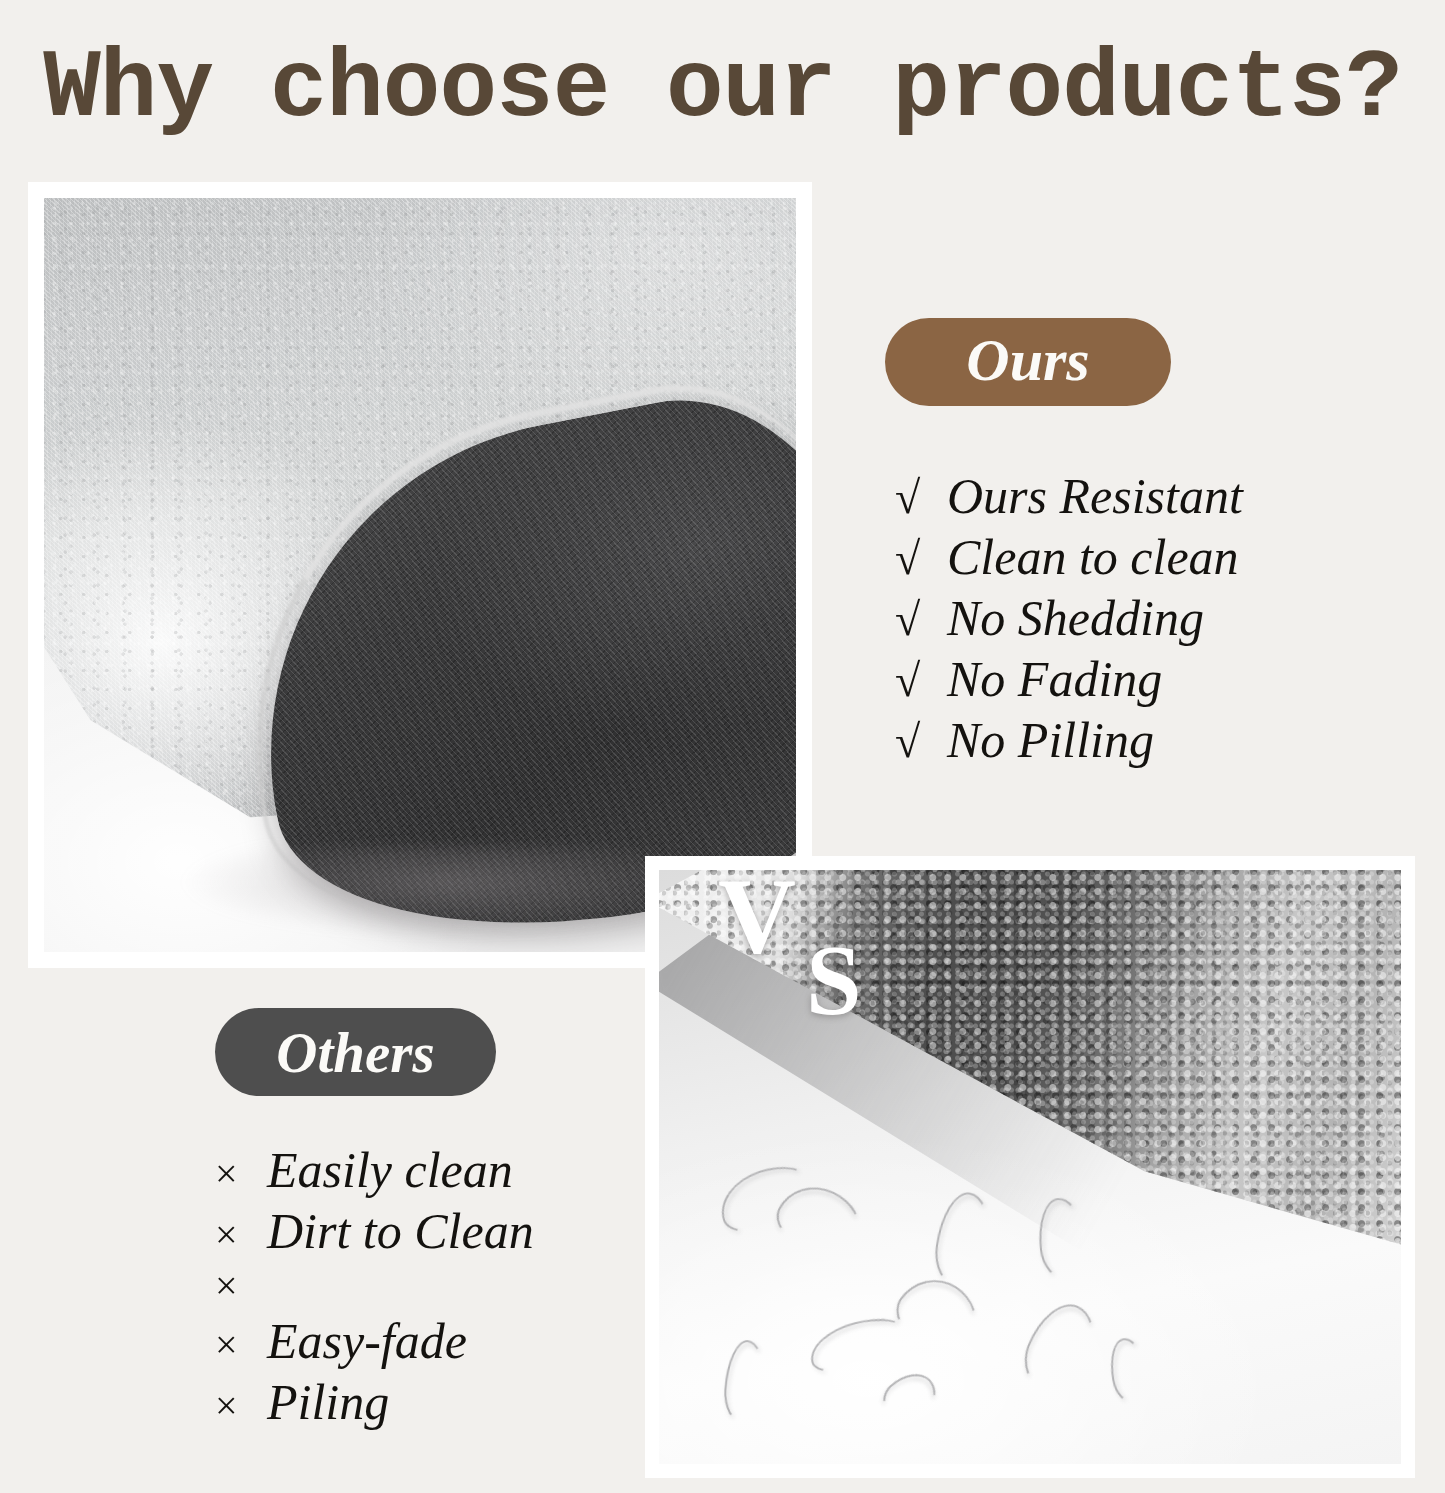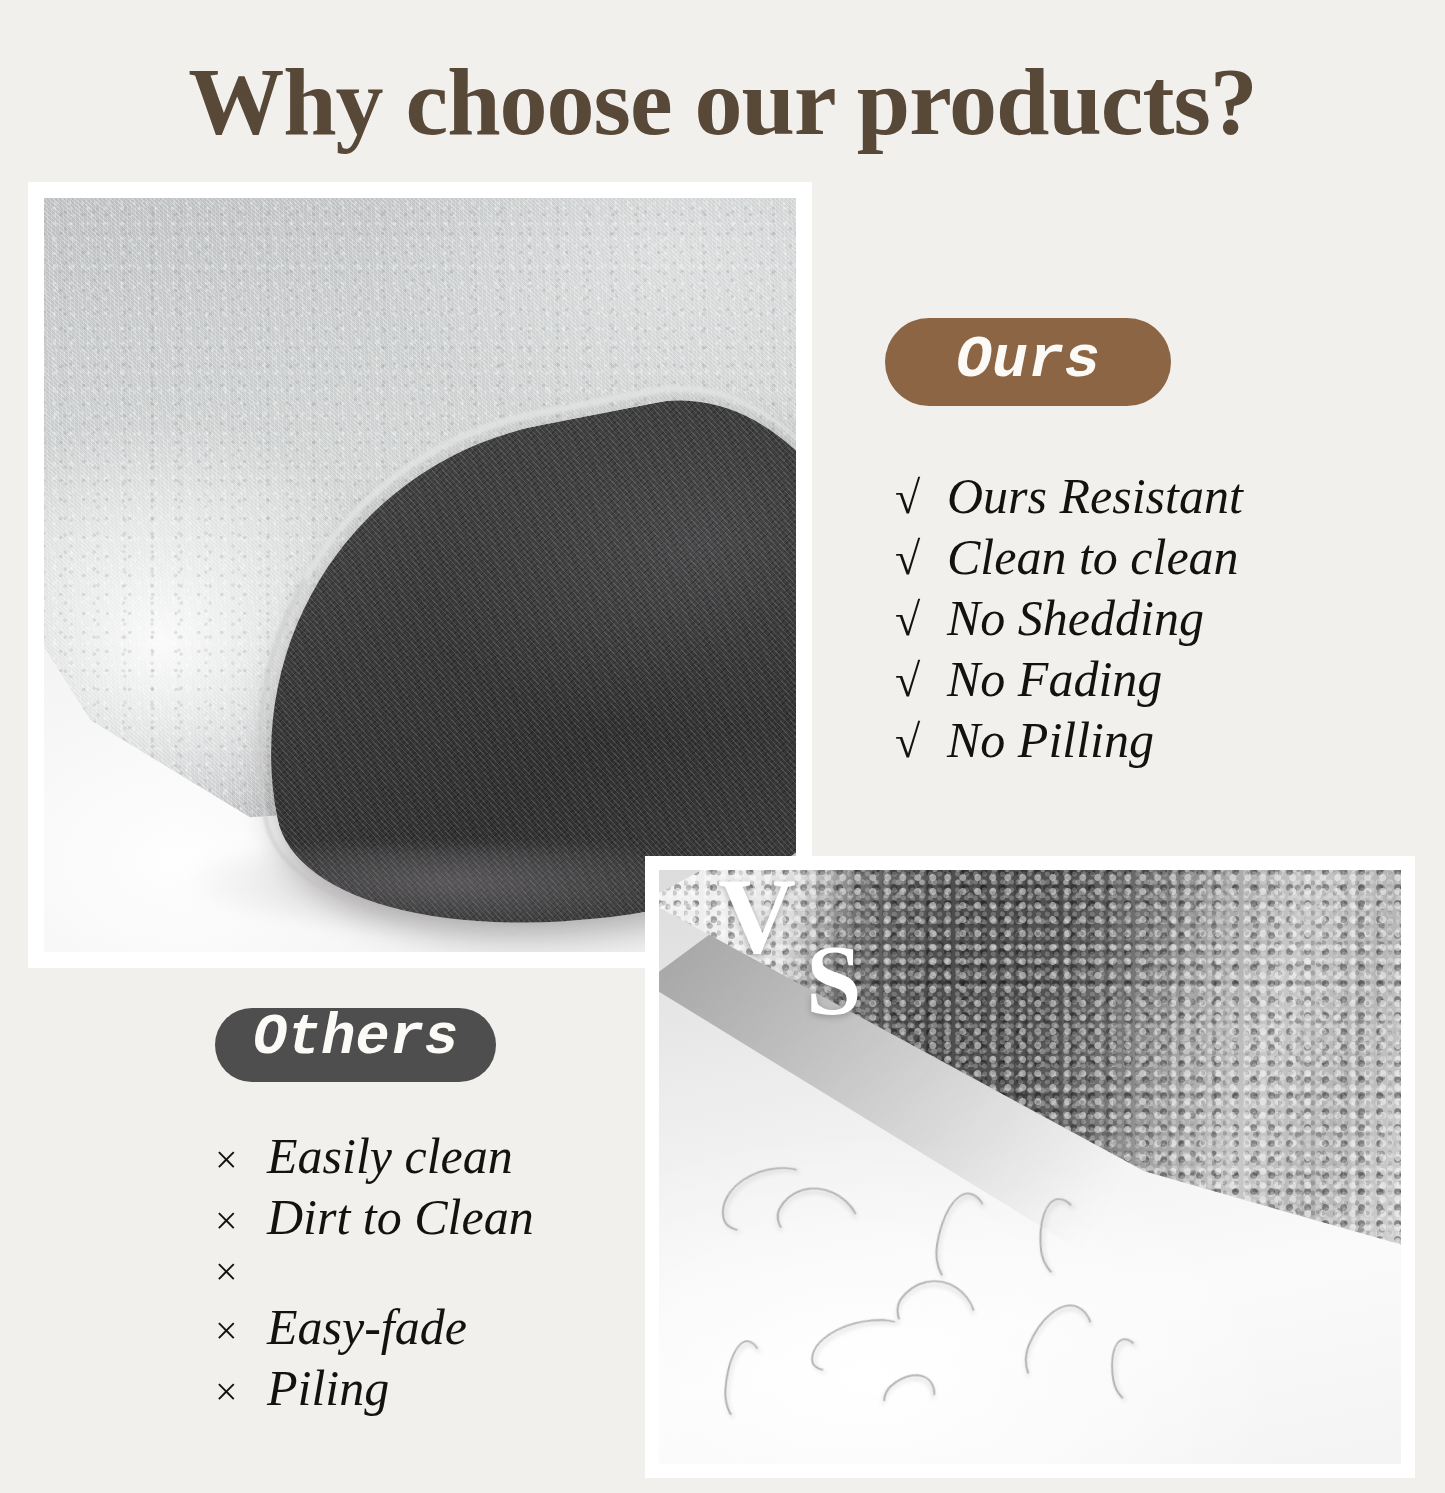--- a/index.html
+++ b/index.html
@@ -20,24 +20,24 @@
     width: 1445px;
     height: 1493px;
     background: #f2f0ed;
     overflow: hidden;
   }
 
   
   .page-title {
     position: absolute;
     left: 0;
-    top: 52px;
+    top: 40px;
     width: 1445px;
     text-align: center;
-    font-family: Liberation Serif, serif;
+    font-family: Liberation Mono, monospace;
     font-weight: bold;
     font-size: 96px;
     line-height: 1.05;
     letter-spacing: -1px;
     color: #584837;
     white-space: nowrap;
   }
 
   
   .photo-frame {
@@ -234,36 +234,36 @@
 
   
   .compare-col { position: absolute; }
   #col-ours   { left: 885px; top: 318px; width: 520px; }
   #col-others { left: 215px; top: 1008px; width: 520px; }
 
   .badge {
     display: inline-block;
     border-radius: 999px;
     color: #fbfaf7;
-    font-family: Liberation Mono, monospace;
+    font-family: Liberation Serif, serif;
     font-weight: bold;
     font-style: italic;
     text-align: center;
     box-sizing: border-box;
   }
   #badge-ours {
     width: 286px;
     padding: 12px 0 16px;
     font-size: 60px;
     line-height: 1;
     background: #8b6544;
   }
   #badge-others {
     width: 281px;
-    padding: 2px 0 15px;
+    padding: 16px 0 15px;
     font-size: 57px;
     line-height: 1;
     background: #4e4e4e;
   }
 
   .feature-list {
     list-style: none;
     margin: 0;
     padding: 0;
   }

